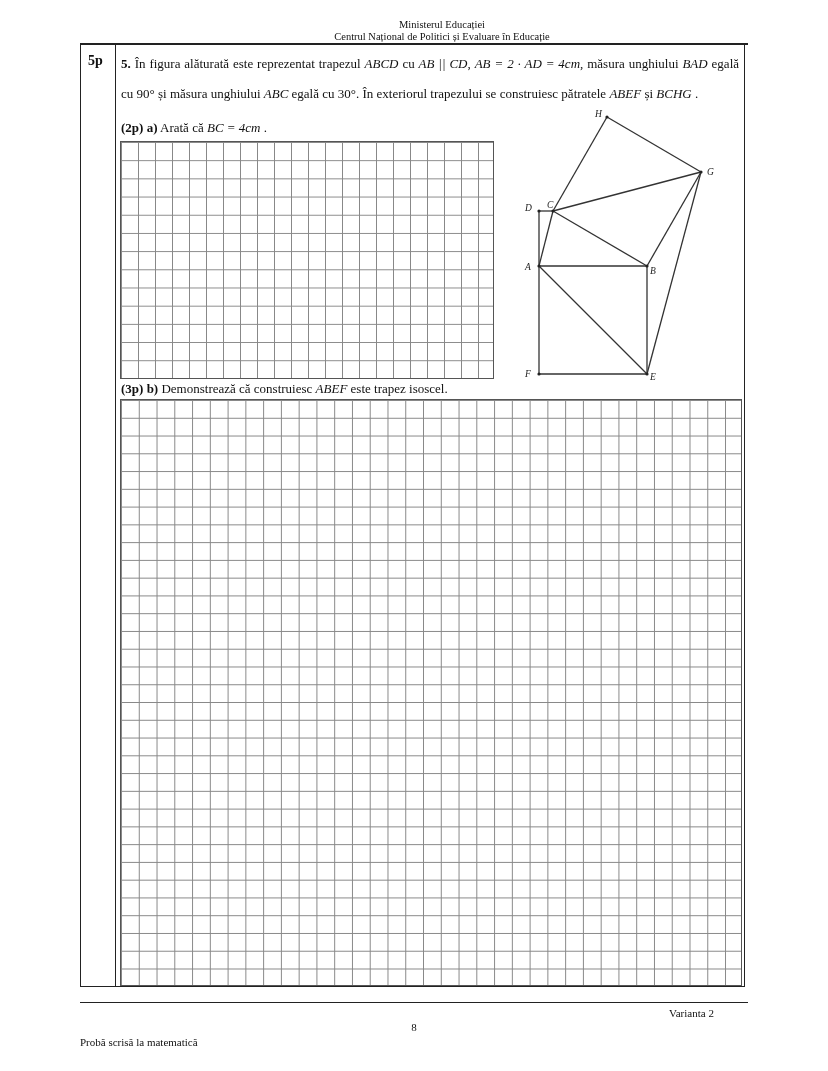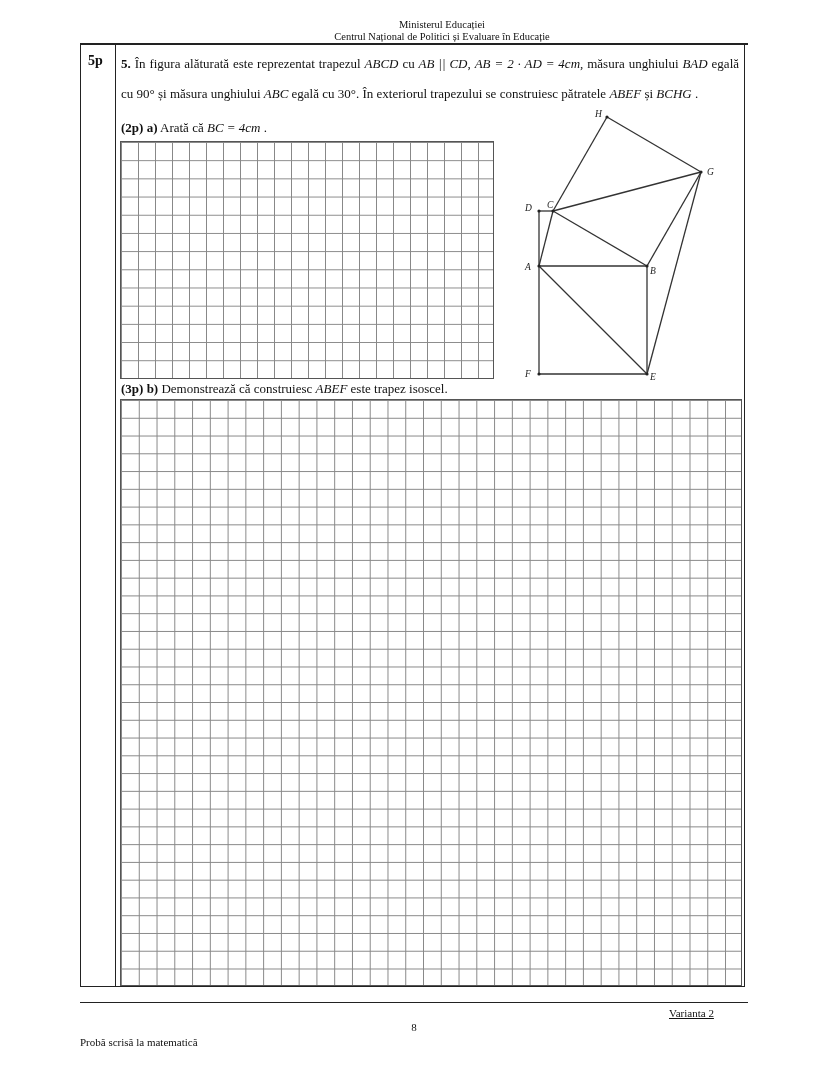--- a/index.html
+++ b/index.html
@@ -31,21 +31,21 @@
             linear-gradient(to bottom, #888 1px, transparent 1px); }
   .grid-a { left:120px; top:141px; width:374px; height:238px; background-size:17px 18.2px; }
   .grid-b { left:120px; top:399px; width:622px; height:587px; background-size:17.77px 17.78px; }
 
   .figure { position:absolute; left:510px; top:100px; width:230px; height:290px; }
   .figure svg { width:230px; height:290px; }
   .figure text { font-family:"Liberation Serif", serif; font-style:italic; font-size:9.5px; fill:#222; }
 
   .foot-rule { position:absolute; left:80px; top:1002px; width:668px; height:1px; background:#222; }
   .foot-left { position:absolute; left:80px; top:1036px; font-size:11px; }
-  .foot-right { position:absolute; left:669px; top:1007px; font-size:11px;text-decoration:underline; }
+  .foot-right { position:absolute; left:669px; top:1007px; font-size:11px; }
   .page-no { position:absolute; left:0; width:828px; top:1021px; text-align:center; font-size:11px; }
 </style>
 </head>
 <body>
 
 <div class="hdr hdr1">Ministerul Educației</div>
 <div class="hdr hdr2">Centrul Național de Politici și Evaluare în Educație</div>
 <div class="hdr-rule"></div>
 
 <div class="frame">

